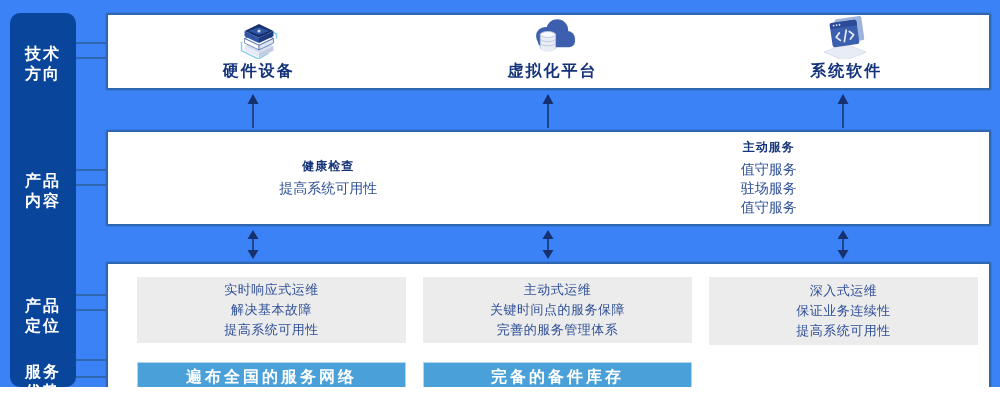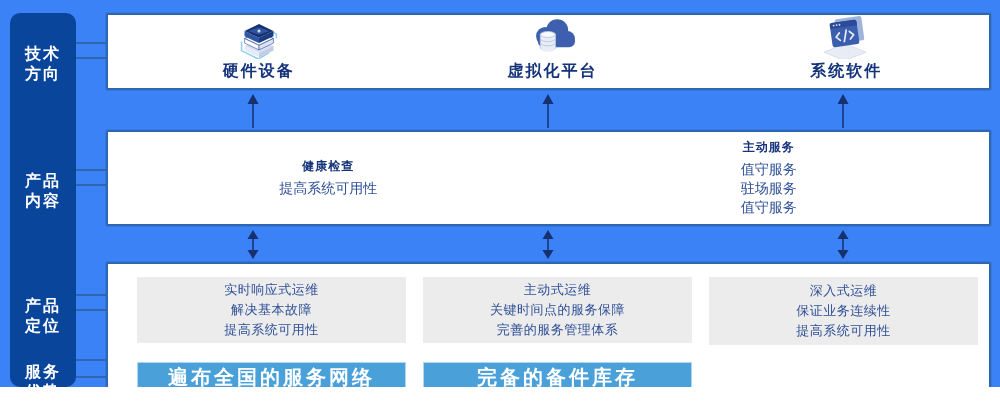--- a/index.html
+++ b/index.html
@@ -37,21 +37,21 @@
 
   .position-box{top:262px;height:133px;display:flex;gap:17px;padding:13px 11px 0 29px;}
   .pos-col{flex:1;display:flex;flex-direction:column;min-width:0;}
   .gray-card{
     background:#ececec;height:68px;display:flex;flex-direction:column;
     align-items:center;justify-content:center;
   }
   .gray-line{font-size:13px;color:#2e4f97;line-height:20px;letter-spacing:0.5px;}
   .bar{
     margin-top:19px;height:32px;box-sizing:border-box;background:#4aa0d8;border:1px solid #aed6ef;
-    color:#ffffff;font-weight:bold;font-size:20px;letter-spacing:3px;
+    color:#ffffff;font-weight:bold;font-size:16px;letter-spacing:3px;
     display:flex;align-items:center;justify-content:center;
   }
   
   .arrow{position:absolute;color:#17316e;}
 </style>
 </head>
 <body>
 
 <div class="canvas">
 

